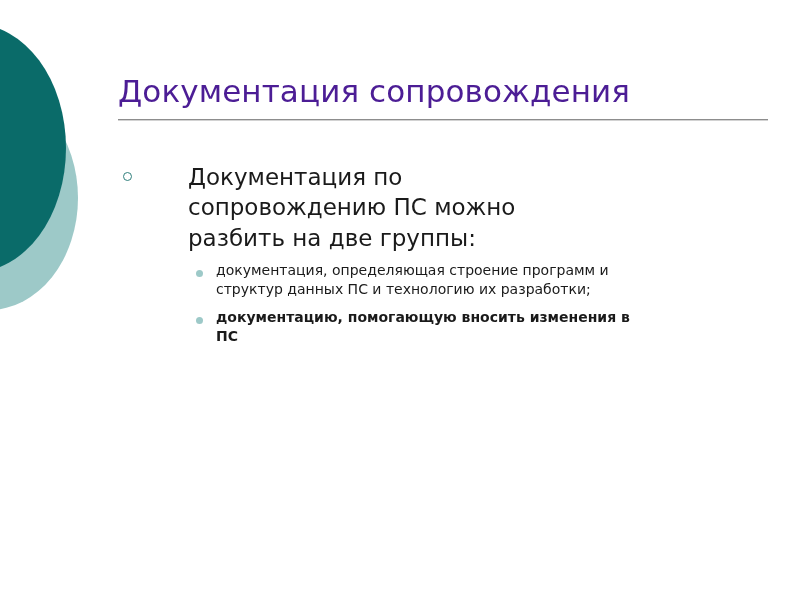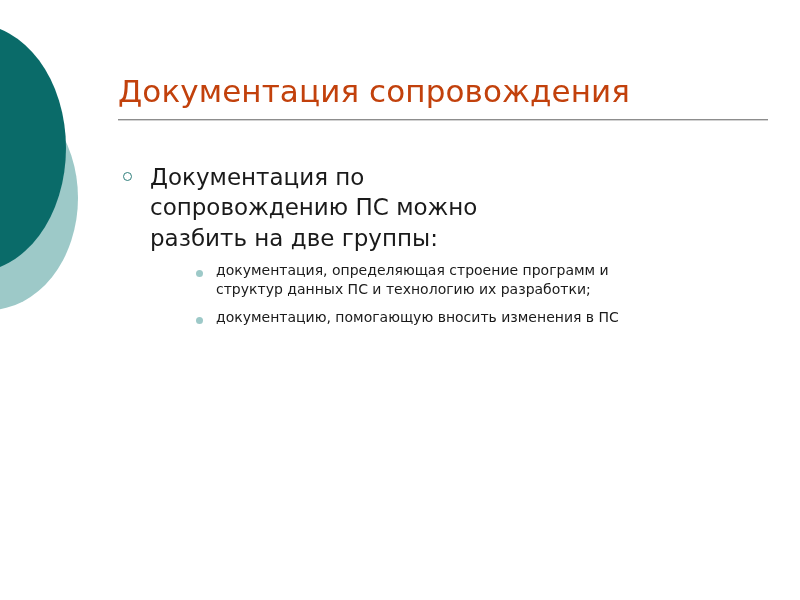--- a/index.html
+++ b/index.html
@@ -54,21 +54,21 @@
     position: absolute;
     left: 118px;
     top: 74px;
     width: 652px;
   }
   .slide-title {
     margin: 0;
     font-size: 31px;
     font-weight: normal;
     line-height: 1.15;
-    color: #c2410c;
+    color: #4c1d95;
     letter-spacing: 0.1px;
     white-space: nowrap;
   }
   .title-rule {
     margin-top: 9px;
     height: 2px;
     width: 650px;
     background: linear-gradient(to bottom, #8d8d8d 0 1px, #d2d2d2 1px 2px);
   }
 
@@ -99,37 +99,39 @@
     top: 10px;
     width: 9px;
     height: 9px;
     border: 1.4px solid #2f7f7c;
     border-radius: 50%;
     box-sizing: border-box;
   }
   .lvl1-text {
     display: block;
     max-width: 400px;
+    margin-left: 38px;
   }
 
   ul.lvl2 {
     list-style: none;
     margin: 8px 0 0 0;
     padding: 0 0 0 42px;
   }
   li.lvl2-item {
     position: relative;
     padding-left: 24px;
     margin: 0 0 10px 0;
     font-size: 14px;
     line-height: 1.33;
     color: #1a1a1a;
   }
   li.lvl2-item:last-child {
     margin-bottom: 12px;
+    font-weight: bold;
   }
   li.lvl2-item > .b2-marker {
     position: absolute;
     left: 4px;
     top: 9px;
     width: 7px;
     height: 7px;
     border-radius: 50%;
     background: #9dc9c8;
   }

